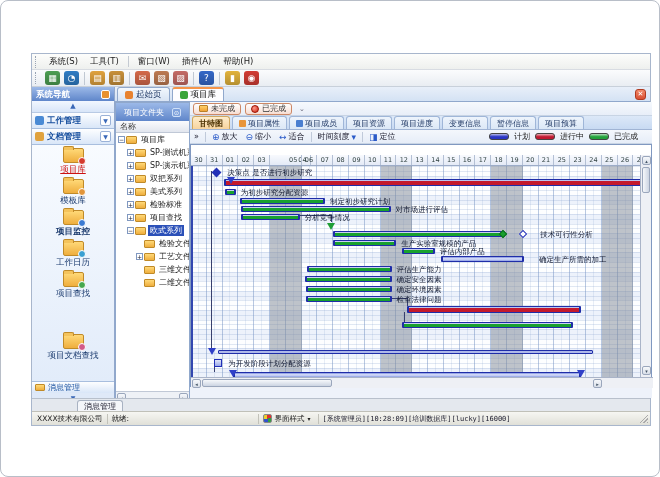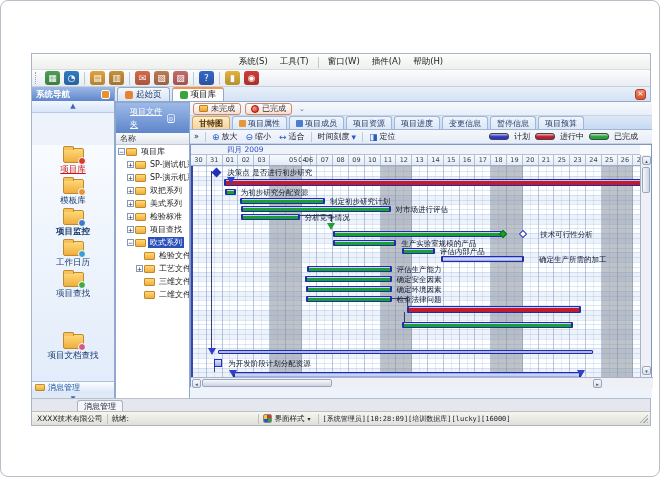--- a/index.html
+++ b/index.html
@@ -1,21 +1,21 @@
 <!DOCTYPE html>
 <html><head>
 <meta charset="utf-8">
 <style>
   html,body{margin:0;padding:0;background:#fff;}
   *{box-sizing:border-box;font-family:"DejaVu Sans","Liberation Sans",sans-serif;}
   #canvas{position:relative;width:660px;height:477px;background:#fff;border:1px solid #b8bec8;border-radius:8px;overflow:hidden;}
   .abs{position:absolute;}
   #app{position:absolute;left:30px;top:52px;width:620px;height:373px;background:#fff;border:1px solid #a8b6cc;}
   
-  .menu-bar{left:0;top:0;width:618px;height:16px;background:linear-gradient(180deg,#fdfdfb,#eef0ee);border-bottom:1px solid #d8dce2;display:flex;align-items:center;font-size:8.5px;color:#222;flex-direction:column;}
+  .menu-bar{left:0;top:0;width:618px;height:16px;background:linear-gradient(180deg,#fdfdfb,#eef0ee);border-bottom:1px solid #d8dce2;display:flex;align-items:center;font-size:8.5px;color:#222;}
   .tool-bar{left:0;top:16px;width:618px;height:17px;background:linear-gradient(180deg,#fbfcfd,#e9edf2);border-bottom:1px solid #c8d0da;display:flex;align-items:center;}
   .gripper{width:5px;height:80%;margin:0 3px;background:repeating-linear-gradient(180deg,#b8c2cе 0 1px,#b0bac6 1px 2px,transparent 2px 3px);border-left:1px dotted #98a4b4;}
   .menu-item{padding:2px 6px;cursor:default;}
   .menu-sep{width:1px;height:11px;background:#c4cad2;margin:0 3px;}
   .tbicon{width:15px;height:14px;margin:1px 2px;border-radius:3px;color:#fff;font-size:9px;line-height:14px;text-align:center;}
   .tbsep{width:1px;height:13px;background:#c0c8d2;margin:0 3px;}
   
   .sidebar{left:0;top:33px;width:83px;height:311px;background:#eef3fb;border-right:1px solid #92a8cc;}
   .sb-title{left:0;top:0;width:82px;height:14px;background:linear-gradient(180deg,#9cb9e8,#5f86ca);color:#fff;font-size:8.5px;line-height:14px;padding:0 4px;font-weight:bold;display:flex;justify-content:space-between;align-items:center;}
   .sb-title-icon{width:9px;height:9px;background:#e8912f;border:1px solid #fff;border-radius:2px;}
@@ -34,21 +34,21 @@
   .sb-chev{left:0;top:306px;width:82px;height:10px;background:#dfe9f8;text-align:center;font-size:6px;color:#3a68b8;line-height:9px;}
   .minifold{width:10px;height:7px;background:linear-gradient(180deg,#ffd978,#efae3e);border:1px solid #c08a28;border-radius:1px;margin-right:3px;flex:none;}
   
   .doc-tab-bar{left:83px;top:33px;width:535px;height:15px;background:linear-gradient(180deg,#e8eff9,#d4e2f4);border-bottom:1px solid #90a8cc;display:flex;align-items:flex-end;}
   .doc-tab{height:14px;padding:0 7px;margin-left:2px;border:1px solid #90a8cc;border-bottom:none;border-radius:3px 3px 0 0;background:linear-gradient(180deg,#f2f7fd,#d8e4f4);font-size:8.5px;color:#223a66;display:flex;align-items:center;gap:3px;}
   .doc-tab.active{background:#fdfdff;border-top:2px solid #f5954a;color:#111;}
   .dticon{width:8px;height:8px;border-radius:2px;}
   .close-btn{position:absolute;right:4px;top:2px;width:11px;height:11px;background:linear-gradient(180deg,#f28a6a,#d94f33);border:1px solid #b03a20;border-radius:3px;color:#fff;font-size:7px;line-height:9px;text-align:center;}
   
   .tree-panel{left:83px;top:48px;width:75px;height:296px;background:#fff;border:1px solid #90a8cc;}
-  .tree-header{height:30px;background:linear-gradient(180deg,#9cb9e8,#5f86ca);color:#fff;font-size:8px;line-height:13px;padding:0 14px;display:flex;justify-content:space-between;align-items:center;text-decoration:underline;}
+  .tree-header{height:18px;background:linear-gradient(180deg,#9cb9e8,#5f86ca);color:#fff;font-size:8px;line-height:13px;padding:0 8px;display:flex;justify-content:space-between;align-items:center;}
   .pin{width:9px;height:9px;border:1px solid #cfe0f8;border-radius:2px;background:#7fa2dc;color:#fff;font-size:6px;line-height:8px;text-align:center;}
   .tree-colhdr{height:12px;background:linear-gradient(180deg,#fafbfd,#e2e6ee);border-bottom:1px solid #c0c8d6;font-size:8px;color:#333;padding:0 4px;line-height:11px;}
   .tree-body{position:relative;height:258px;overflow:hidden;background:#fff;}
   .tnode{display:flex;align-items:center;height:13px;white-space:nowrap;overflow:hidden;}
   .texp{flex:none;width:7px;height:7px;border:1px solid #8098c0;background:#fff;color:#223;font-size:6px;line-height:5px;text-align:center;margin-right:1px;}
   .tfold{flex:none;width:11px;height:8px;background:linear-gradient(180deg,#ffd978,#efae3e);border:1px solid #c08a28;border-radius:1px;margin-right:2px;position:relative;}
   .tlbl{font-size:8px;color:#222;padding:0 2px;line-height:11px;}
   .tlbl.sel{background:#2b50b8;color:#fff;}
   .tree-hscroll{height:11px;background:#eef1f6;border-top:1px solid #c0c8d6;display:flex;justify-content:space-between;align-items:center;padding:0 1px;}
   .sbtn{width:9px;height:9px;background:linear-gradient(180deg,#f6f8fb,#d8dee8);border:1px solid #9aa6bc;border-radius:2px;font-size:5px;color:#456;line-height:8px;text-align:center;}
@@ -148,20 +148,43 @@
           <div class="tbicon" style="background: linear-gradient(rgb(210, 60, 52), rgba(0, 0, 0, 0.2)), rgb(210, 60, 52);">◉</div>
         </span>
     </div>
 
     <div class="abs sidebar">
       <div class="abs sb-title">
         <span>系统导航</span>
         <span class="sb-title-icon"></span>
       </div>
       <div class="abs sb-collapse">▲</div>
+      <div class="abs" id="sb-groups" style="left:0;top:26px;width:82px;">
+          <div class="sb-group">
+            <span style="display: flex; align-items: center;">
+              <span class="sb-grp-icon" style="background: rgb(74, 138, 212);"></span>
+              <span>工作管理</span>
+            </span>
+            <span class="garrow">▼</span>
+          </div>
+          <div class="sb-group">
+            <span style="display: flex; align-items: center;">
+              <span class="sb-grp-icon" style="background: rgb(224, 162, 62);"></span>
+              <span>文档管理</span>
+            </span>
+            <span class="garrow">▼</span>
+          </div>
+          <div class="sb-group">
+            <span style="display: flex; align-items: center;">
+              <span class="sb-grp-icon" style="background: rgb(72, 160, 80);"></span>
+              <span>项目管理</span>
+            </span>
+            <span class="garrow">▲</span>
+          </div>
+        </div>
       <div class="abs sb-items" id="sb-items">
           <div class="sb-item sel" style="top: 2px;">
             <span class="fold" style="display: block;">
               <span class="badge" style="background: rgb(212, 58, 46);"></span>
             </span>
             <div class="lbl">项目库</div>
           </div>
           <div class="sb-item" style="top: 33px;">
             <span class="fold" style="display: block;">
               <span class="badge" style="background: rgb(226, 149, 58);"></span>
@@ -360,23 +383,20 @@
         <span class="legend" id="legend">
             <span class="lg-swatch" style="background: linear-gradient(rgba(255, 255, 255, 0.667), rgb(42, 53, 196) 55%) rgb(42, 53, 196);"></span>
             <span>计划</span>
             <span class="lg-swatch" style="background: linear-gradient(rgba(255, 255, 255, 0.667), rgb(192, 24, 48) 55%) rgb(192, 24, 48);"></span>
             <span>进行中</span>
             <span class="lg-swatch" style="background: linear-gradient(rgba(255, 255, 255, 0.667), rgb(34, 162, 58) 55%) rgb(34, 162, 58);"></span>
             <span>已完成</span>
           </span>
       </div>
       <div class="abs chart">
-        <div class="abs month-row">
-          <span class="month-lbl">四月 2009</span>
-        </div>
         <div class="abs day-row" id="day-row">
             <span class="day-cell" style="left: 0px; width: 15.8px;">30</span>
             <span class="day-cell" style="left: 15.8px; width: 15.8px;">31</span>
             <span class="day-cell" style="left: 31.6px; width: 15.8px;">01</span>
             <span class="day-cell" style="left: 47.4px; width: 15.8px;">02</span>
             <span class="day-cell" style="left: 63.2px; width: 15.8px;">03</span>
             <span class="day-cell" style="left: 79px; width: 15.8px; margin-left: 25px;">04</span>
             <span class="day-cell" style="left: 94.8px; width: 15.8px;">05</span>
             <span class="day-cell" style="left: 110.6px; width: 15.8px;">06</span>
             <span class="day-cell" style="left: 126.4px; width: 15.8px;">07</span>

